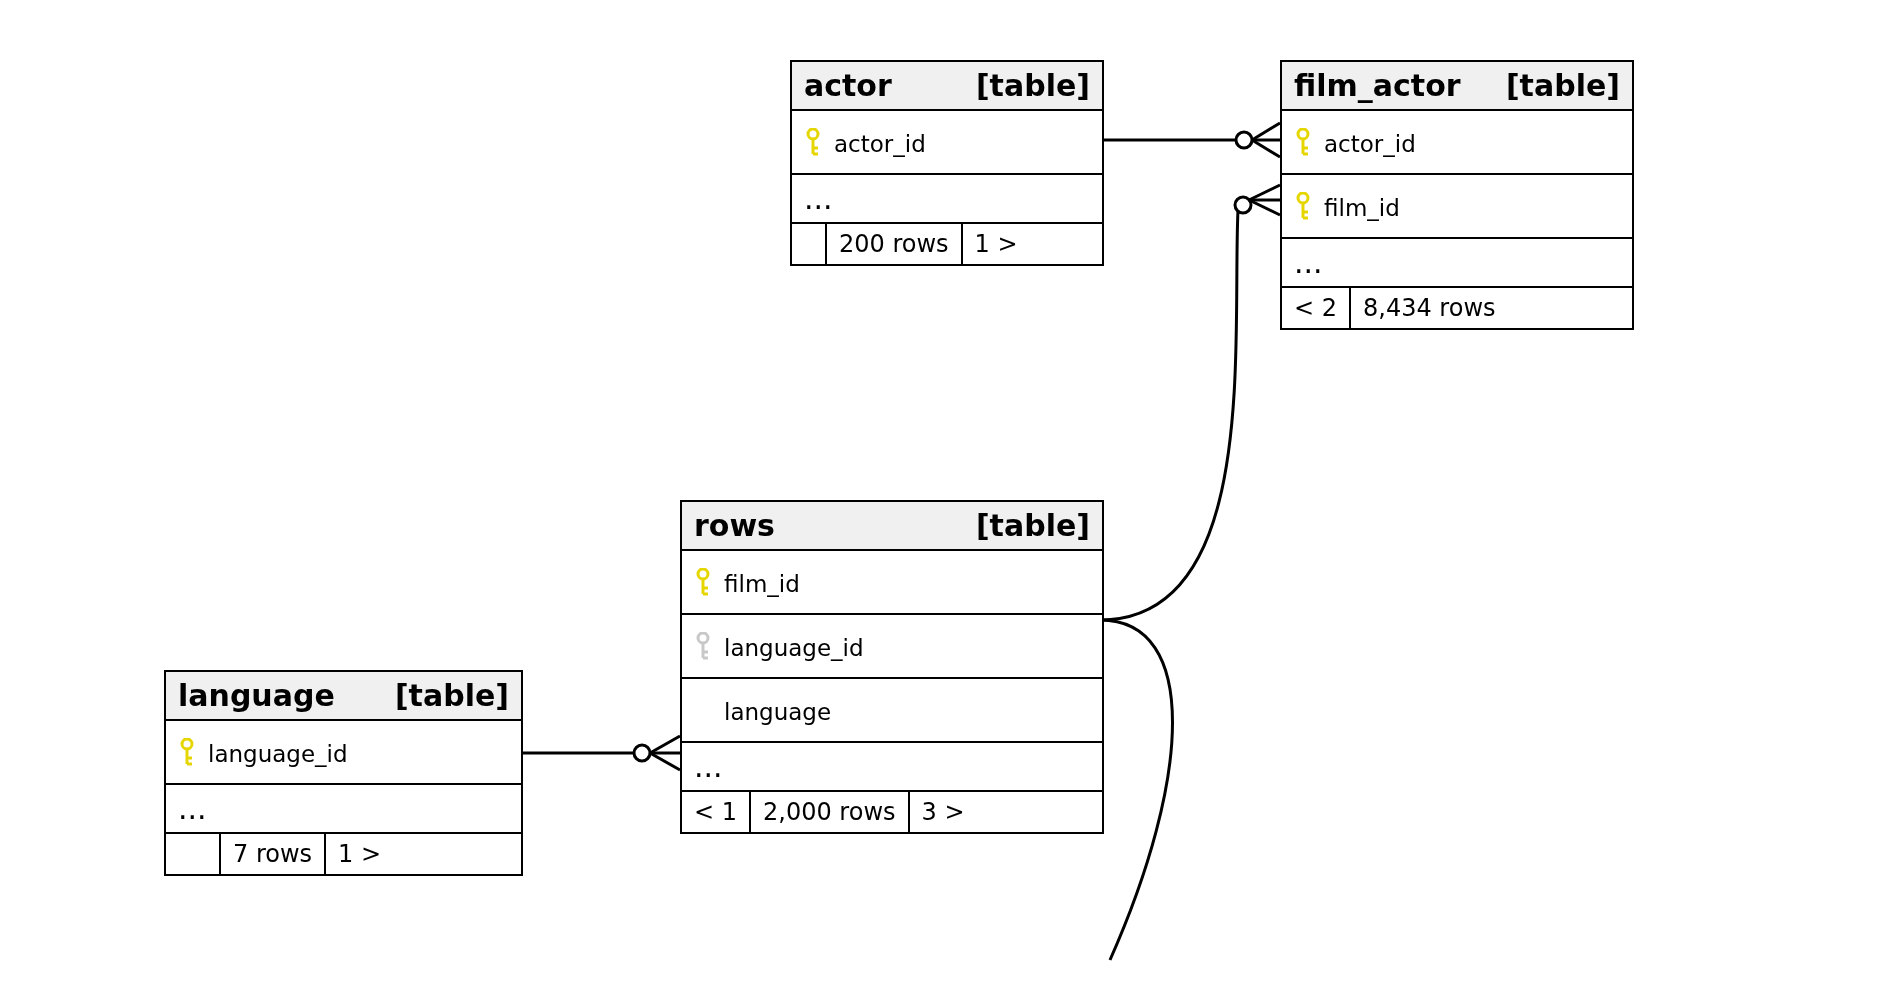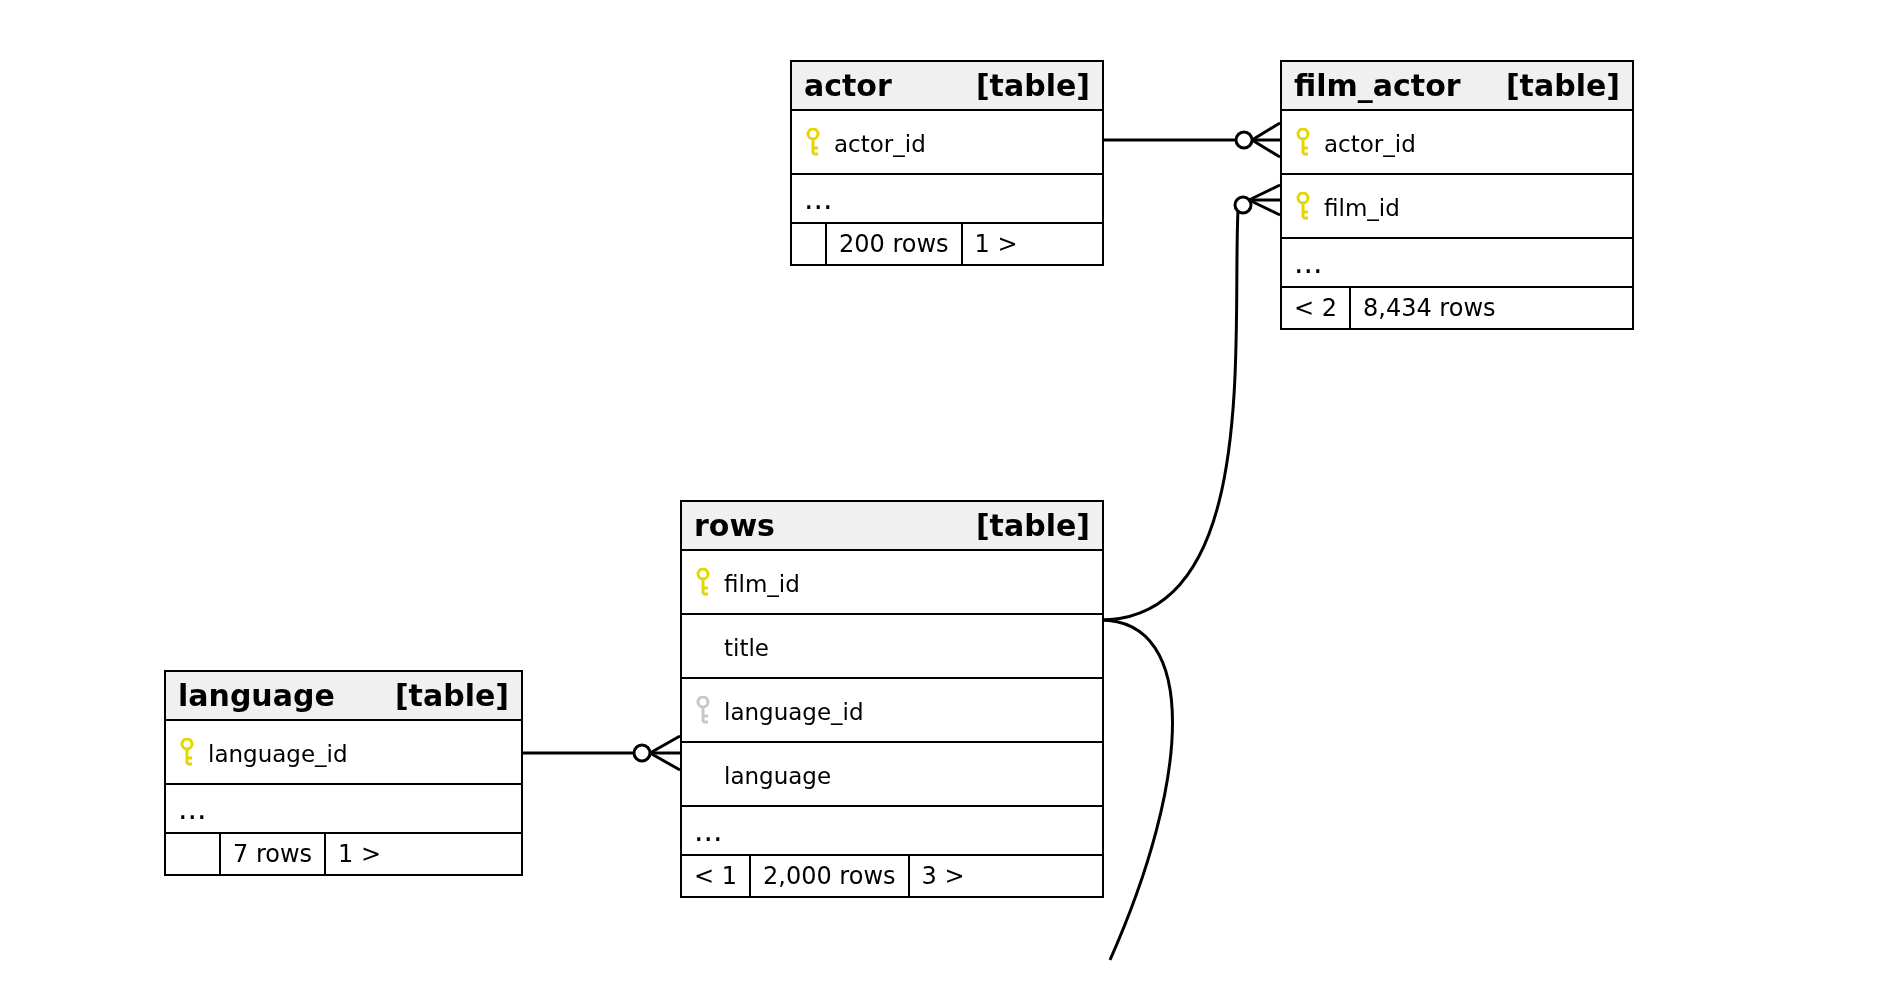--- a/index.html
+++ b/index.html
@@ -116,24 +116,20 @@
         <svg viewBox="0 0 16 28">
             <circle cx="8" cy="6" r="5" fill="none" stroke="#e6d600" stroke-width="3"></circle>
             <line x1="8" y1="11" x2="8" y2="26" stroke="#e6d600" stroke-width="3"></line>
             <line x1="8" y1="20" x2="13" y2="20" stroke="#e6d600" stroke-width="3"></line>
             <line x1="8" y1="26" x2="13" y2="26" stroke="#e6d600" stroke-width="3"></line>
           </svg>
       </span>
       <span>film_id</span>
     </div>
     <div class="row">
-      <span class="key"></span>
-      <span>title</span>
-    </div>
-    <div class="row">
       <span class="key">
         <svg viewBox="0 0 16 28">
             <circle cx="8" cy="6" r="5" fill="none" stroke="#c8c8c8" stroke-width="3"></circle>
             <line x1="8" y1="11" x2="8" y2="26" stroke="#c8c8c8" stroke-width="3"></line>
             <line x1="8" y1="20" x2="13" y2="20" stroke="#c8c8c8" stroke-width="3"></line>
             <line x1="8" y1="26" x2="13" y2="26" stroke="#c8c8c8" stroke-width="3"></line>
           </svg>
       </span>
       <span>language_id</span>
     </div>

